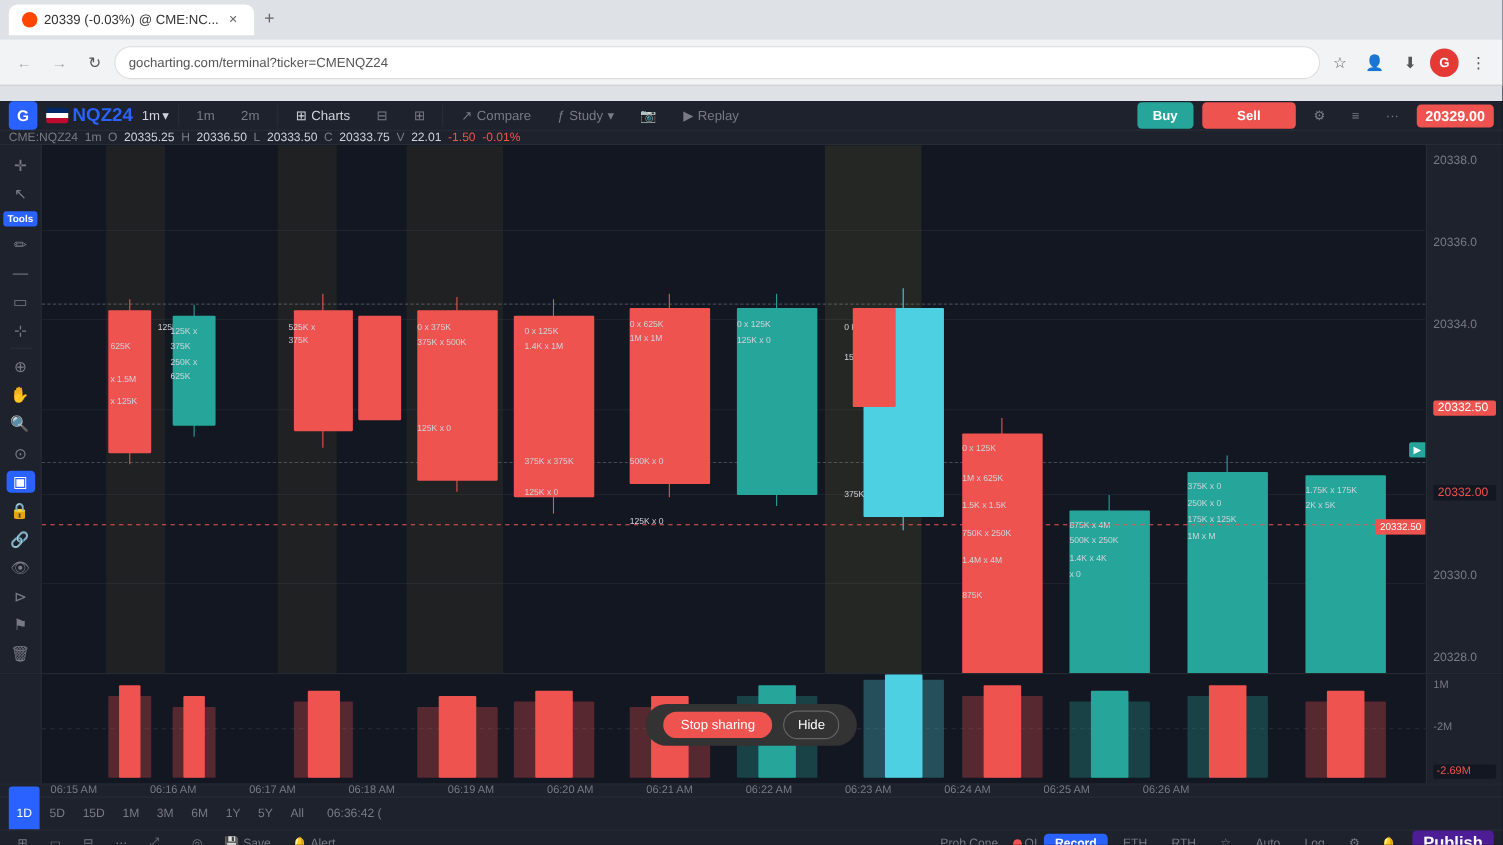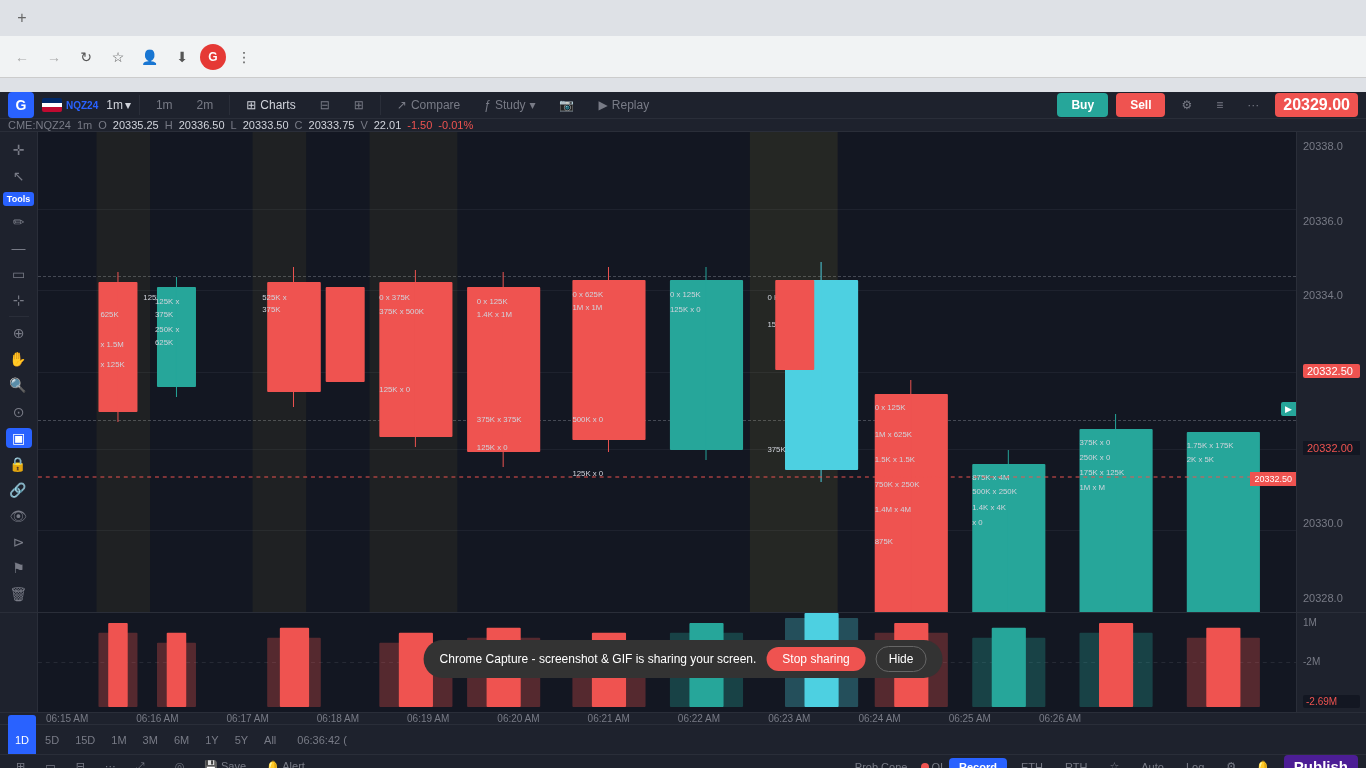--- a/index.html
+++ b/index.html
@@ -22,29 +22,29 @@
     .profile-btn { width: 26px; height: 26px; background: #e53935; border-radius: 50%; display: flex; align-items: center; justify-content: center; color: white; font-size: 12px; font-weight: bold; }
 
     
     .app { background: #131722; height: 676px; display: flex; flex-direction: column; }
 
     
     .top-toolbar { background: #1e222d; height: 38px; display: flex; align-items: center; padding: 0 8px; gap: 8px; border-bottom: 1px solid #2a2e39; }
     .logo-btn { width: 26px; height: 26px; background: #2962ff; border-radius: 4px; display: flex; align-items: center; justify-content: center; color: white; font-weight: bold; font-size: 14px; }
     .symbol-info { display: flex; align-items: center; gap: 4px; }
     .flag-icon { width: 20px; height: 14px; background: linear-gradient(#002868 33%, white 33% 66%, #BF0A30 66%); border-radius: 2px; }
-    .symbol { color: #2962ff; font-weight: bold; font-size: 10px; }
+    .symbol { color: #2962ff; font-weight: bold; font-size: 17px; }
     .timeframe-btn { background: transparent; border: none; color: #d1d4dc; cursor: pointer; font-size: 12px; display: flex; align-items: center; gap: 2px; }
     .separator { width: 1px; height: 20px; background: #2a2e39; }
     .toolbar-btn { background: transparent; border: none; color: #787b86; cursor: pointer; font-size: 12px; padding: 4px 8px; border-radius: 4px; display: flex; align-items: center; gap: 4px; }
     .charts-btn { color: #d1d4dc; }
     .spacer { flex: 1; }
     .buy-btn { background: #26a69a; color: white; border: none; border-radius: 4px; padding: 5px 14px; font-size: 12px; font-weight: bold; cursor: pointer; }
-    .sell-btn { background: #ef5350; color: white; border: none; border-radius: 4px; padding: 5px 14px; font-size: 12px; font-weight: bold; cursor: pointer; }
-    .price-badge { background: #ef5350; color: white; border-radius: 4px; padding: 3px 8px; font-size: 16px; font-weight: bold; }
+    .sell-btn { background: #ef5350; color: white; border: none; border-radius: 4px; padding: 5px 32px; font-size: 12px; font-weight: bold; cursor: pointer; }
+    .price-badge { background: #ef5350; color: white; border-radius: 4px; padding: 3px 8px; font-size: 13px; font-weight: bold; }
 
     
     .chart-info-bar { background: #1e222d; height: 26px; display: flex; align-items: center; padding: 0 8px; gap: 6px; font-size: 11px; color: #787b86; border-bottom: 1px solid #2a2e39; }
     .ohlc-val { color: #d1d4dc; }
     .ohlc-neg { color: #ef5350; }
 
     
     .chart-main { display: flex; flex: 1; }
     .left-toolbar { width: 38px; background: #1e222d; display: flex; flex-direction: column; align-items: center; padding: 8px 0; gap: 6px; border-right: 1px solid #2a2e39; }
     .tool-btn { width: 26px; height: 26px; display: flex; align-items: center; justify-content: center; cursor: pointer; color: #787b86; border-radius: 4px; font-size: 14px; }
@@ -87,26 +87,34 @@
     .svg-chart { position: absolute; top: 0; left: 0; width: 100%; height: 100%; }
 
     
     .dashed-line { position: absolute; left: 0; right: 0; border-top: 1px dashed #787b86; opacity: 0.5; }
   </style>
 </head>
 <body>
 
 <div class="browser-chrome">
   <div class="browser-tab-bar">
+    <div class="browser-tab">
+      <div class="tab-favicon"></div>
+      <span>20339 (-0.03%) @ CME:NC...</span>
+      <span class="tab-close">✕</span>
+    </div>
     <div class="new-tab-btn">+</div>
   </div>
   <div class="browser-nav">
     <div class="nav-btn disabled">←</div>
     <div class="nav-btn disabled">→</div>
     <div class="nav-btn">↻</div>
+    <div class="address-bar">
+      <span>gocharting.com/terminal?ticker=CMENQZ24</span>
+    </div>
     <div class="nav-actions">
       <div class="nav-action-btn">☆</div>
       <div class="nav-action-btn">👤</div>
       <div class="nav-action-btn">⬇</div>
       <div class="profile-btn">G</div>
       <div class="nav-action-btn">⋮</div>
     </div>
   </div>
 </div>
 
@@ -427,16 +435,15 @@
     <div style="display:flex;gap:4px;">
       <div class="status-btn">⚙</div>
       <div class="status-btn">🔔</div>
     </div>
     <div class="publish-btn">Publish</div>
   </div>
 
 </div>
 
 <div class="share-banner">
-  <span>Chrome Capture - screenshot &amp; GIF is sharing your screen.</span>
   <button class="stop-sharing-btn">Stop sharing</button>
   <button class="hide-btn">Hide</button>
 </div>
 
 </body></html>

